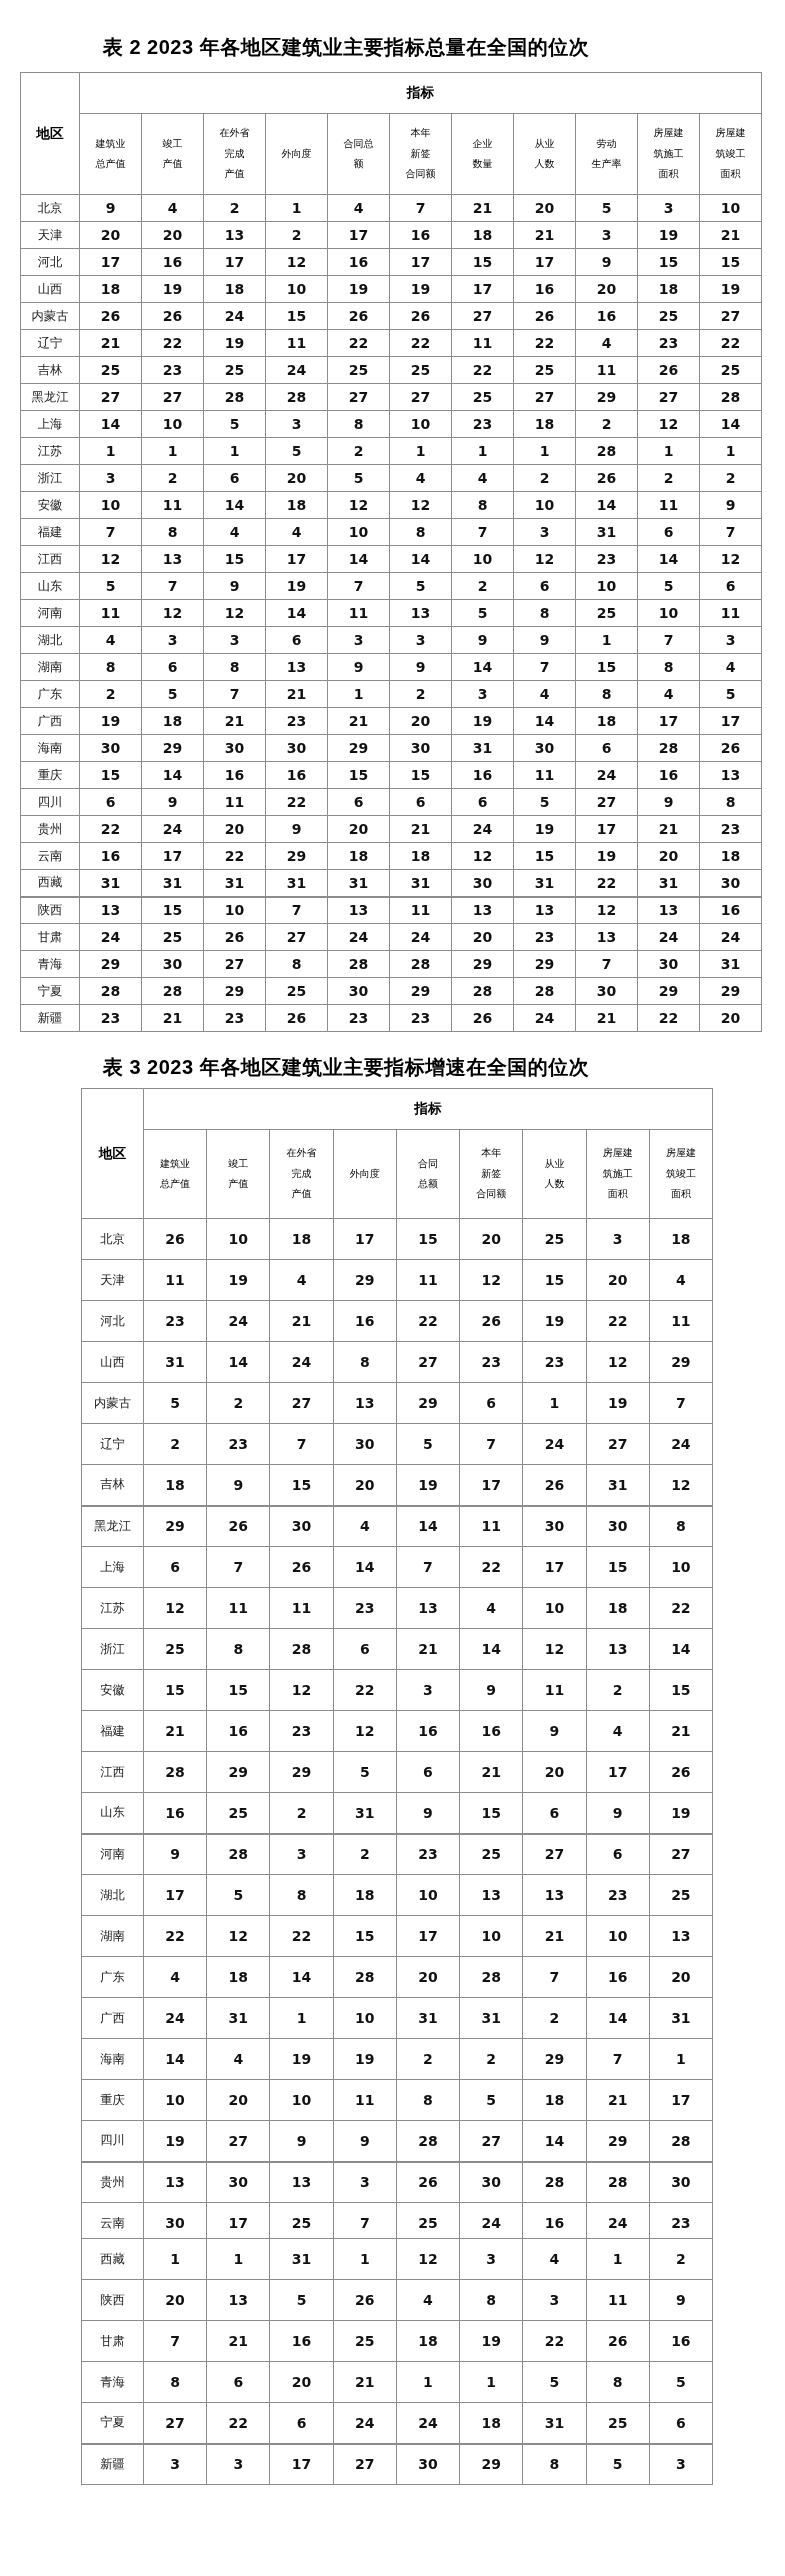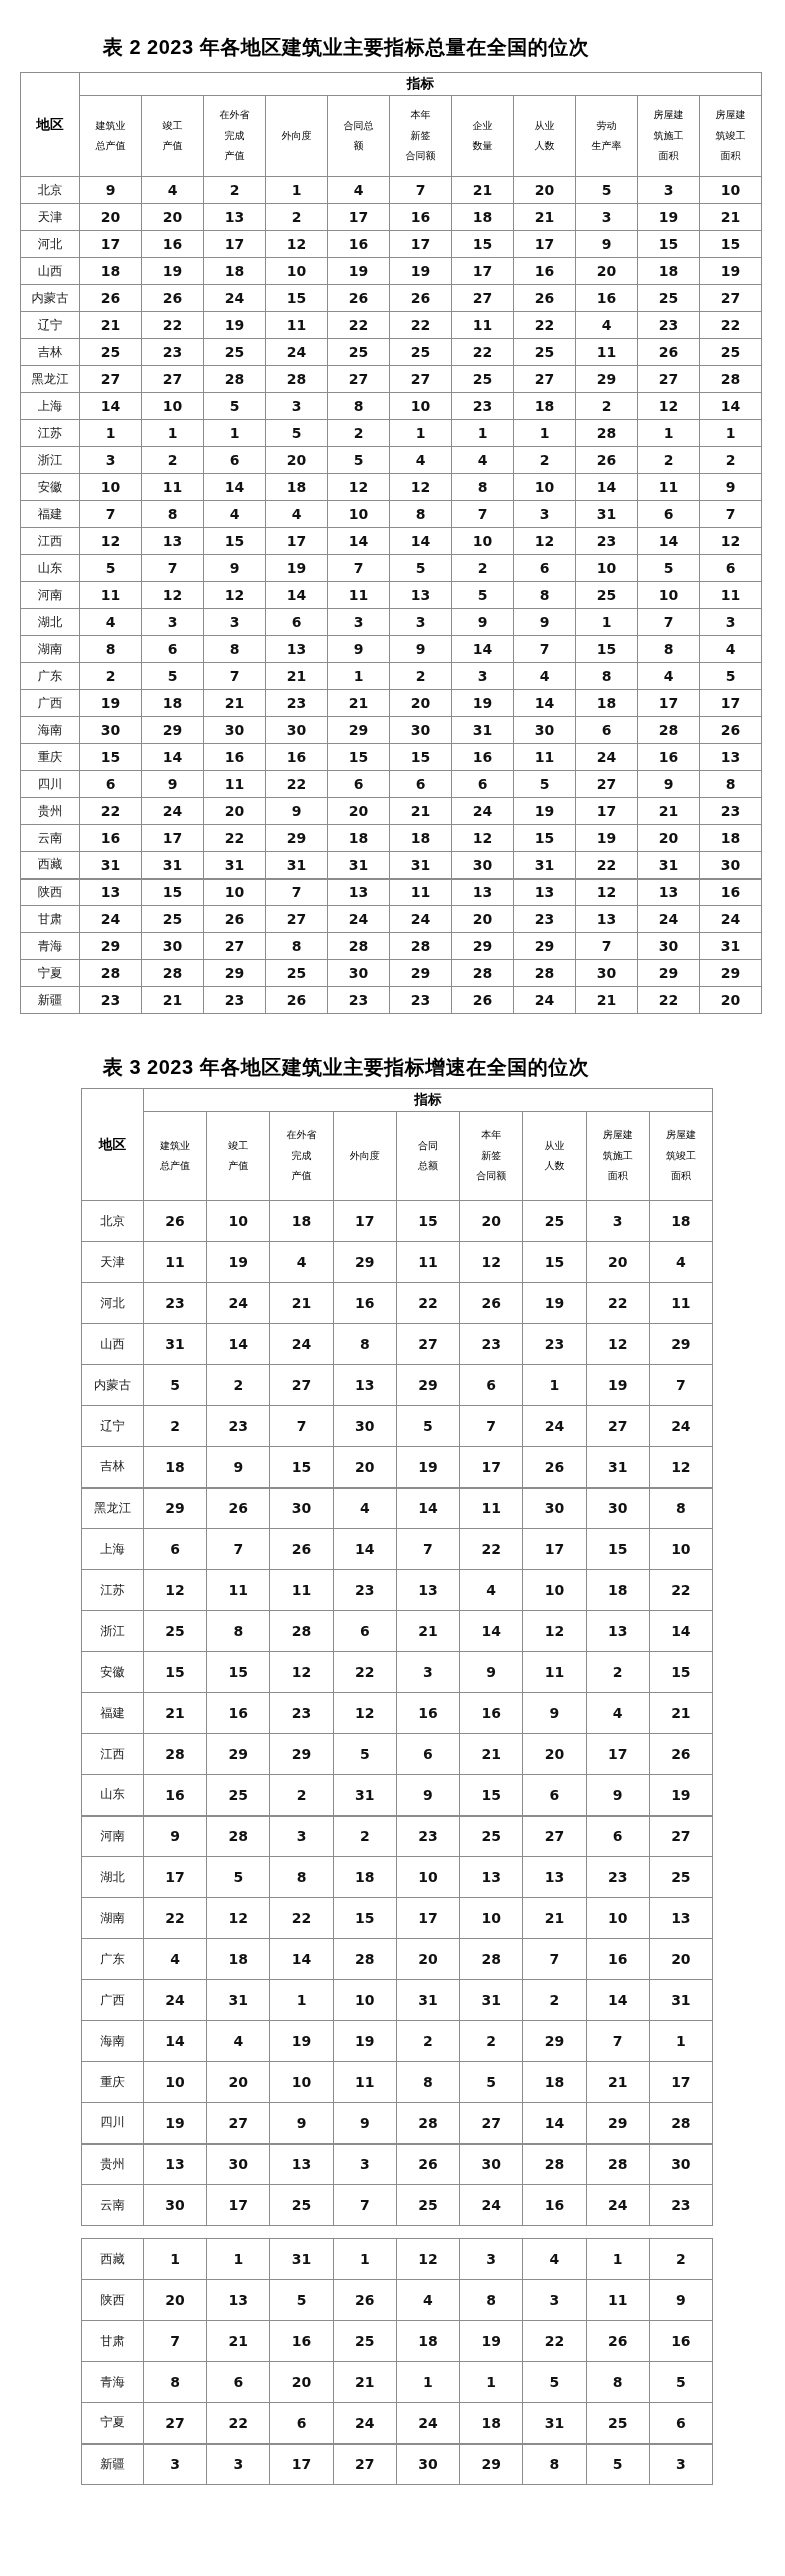--- a/index.html
+++ b/index.html
@@ -35,21 +35,21 @@
   .rank-table th, .rank-table td {
     border: 0.9px solid #8c8c8c;
     text-align: center; vertical-align: middle;
     overflow: hidden;
   }
   
   #t2 .region-col { width: 59px; }
   #t3a .region-col, #t3b .region-col { width: 62px; }
 
   
-  .group-row th { height: 23px; }
+  .group-row th { height: 41px; }
   th.group-h, th.region-h {
     font-family: "Liberation Sans", "DejaVu Sans", sans-serif;
     font-weight: bold; font-size: 13.7px;
   }
   tr.sub-row th {
     font-weight: normal; font-size: 10px;
     line-height: 2.05;
     white-space: pre-line;
     padding: 1.9px 0.9px;
   }

